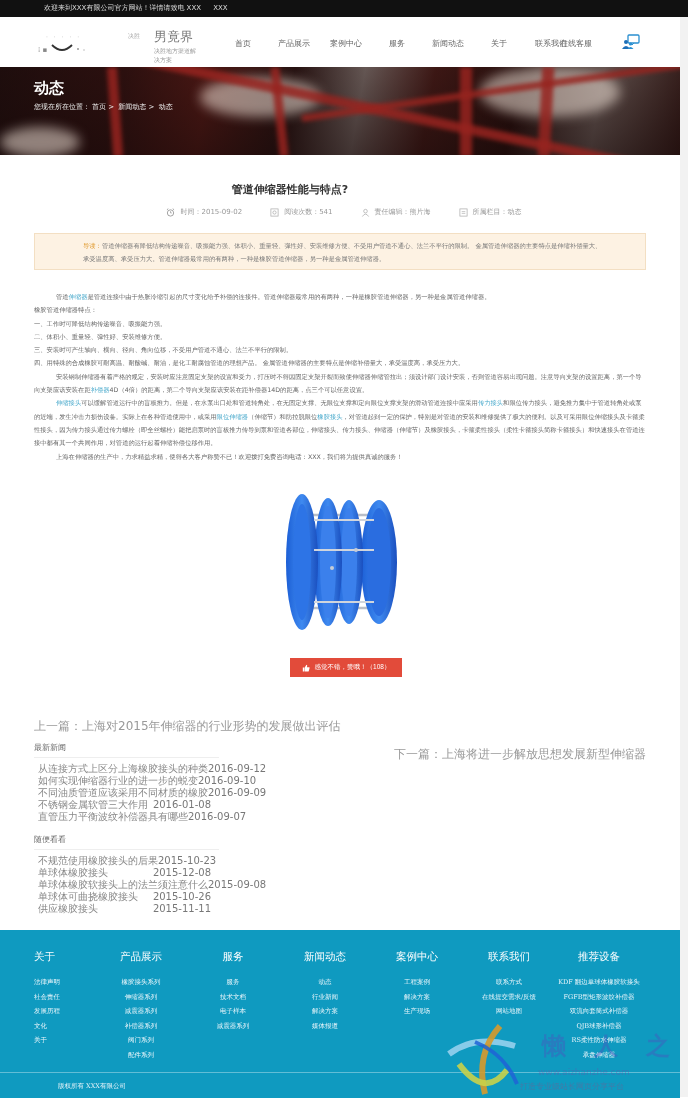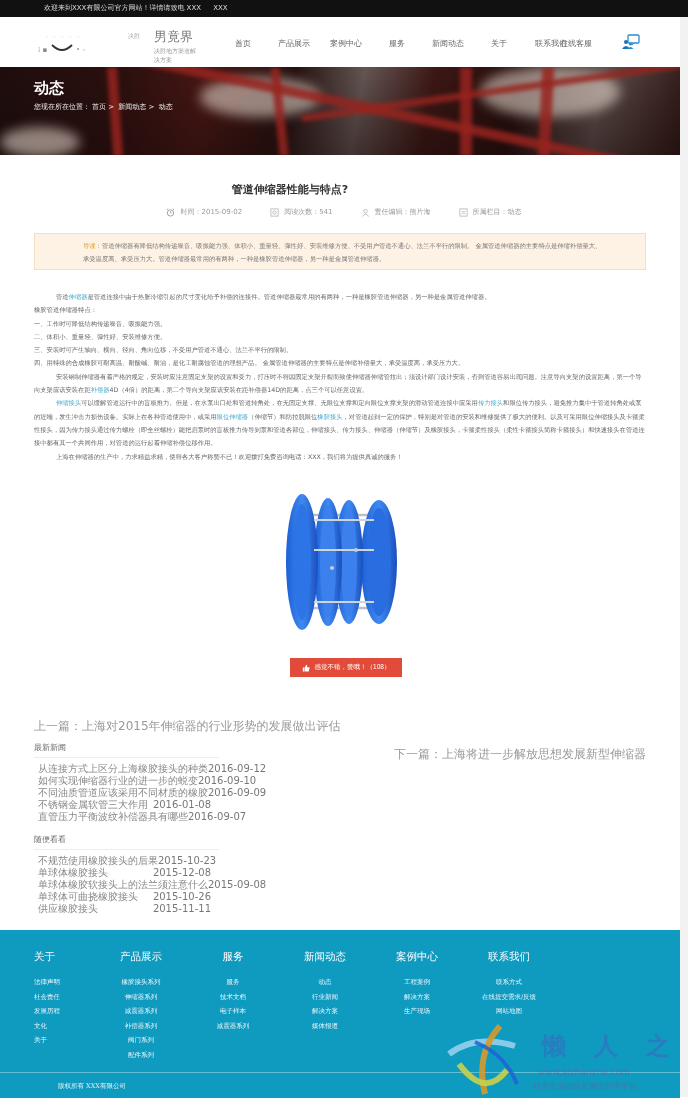--- a/index.html
+++ b/index.html
@@ -70,21 +70,21 @@
   .footer-col { position: absolute; top: 0; text-align: center; }
   .footer-col .fh { font-size: 10.5px; margin-top: 20px; height: 25px; }
   .footer-col .fl { font-size: 6.5px; line-height: 14.5px; color: #eaf6fb; white-space: nowrap; font-family: "DejaVu Serif", serif; }
   .footer-col.left { text-align: left; }
   .footer-divider { position: absolute; left: 0; top: 142px; width: 680px; height: 1px; background: rgba(255,255,255,0.35); }
   .copyright { position: absolute; left: 34px; top: 152px; font-size: 6.5px; color: #e4f3f9; font-family: "DejaVu Serif", serif; padding-left: 24px; }
 
   .watermark { position: absolute; left: 445px; top: 1024px; width: 240px; height: 74px; pointer-events: none; z-index: 2; }
   .wm-text { position: absolute; left: 542px; top: 1030px; font-size: 24px; color: rgba(90,70,190,0.35); letter-spacing: 28px; font-weight: bold; z-index: 2; white-space: nowrap; }
   .wm-url { position: absolute; left: 538px; top: 1067px; font-size: 9px; color: rgba(120,70,170,0.35); z-index: 2; white-space: nowrap; }
-  .wm-sub { position: absolute; left: 533px; top: 1081px; font-size: 8px; color: rgba(170,60,120,0.35); z-index: 2; white-space: nowrap; }
+  .wm-sub { position: absolute; left: 520px; top: 1081px; font-size: 8px; color: rgba(170,60,120,0.35); z-index: 2; white-space: nowrap; }
 </style>
 </head>
 <body>
 
 <div class="right-strip"></div>
 
 <div class="topbar">
   <span>欢迎来到XXX有限公司官方网站！详情请致电 XXX</span>
   <span>XXX</span>
 </div>
@@ -335,20 +335,29 @@
     <a class="fl" style="display:block">工程案例</a>
     <a class="fl" style="display:block">解决方案</a>
     <a class="fl" style="display:block">生产现场</a>
   </div>
   <div class="footer-col" style="left:474px;width:70px;">
     <div class="fh">联系我们</div>
     <a class="fl" style="display:block">联系方式</a>
     <a class="fl" style="display:block">在线提交需求/反馈</a>
     <a class="fl" style="display:block">网站地图</a>
   </div>
+  <div class="footer-col" style="left:556px;width:86px;">
+    <div class="fh">推荐设备</div>
+    <a class="fl" style="display:block">KDF 翻边单球体橡胶软接头</a>
+    <a class="fl" style="display:block">FGFB型矩形波纹补偿器</a>
+    <a class="fl" style="display:block">双流向套筒式补偿器</a>
+    <a class="fl" style="display:block">QJB球形补偿器</a>
+    <a class="fl" style="display:block">RS柔性防水伸缩器</a>
+    <a class="fl" style="display:block">承盘伸缩器</a>
+  </div>
   <div class="footer-divider"></div>
   <div class="copyright">版权所有 XXX有限公司</div>
 </div>
 
 <svg class="watermark" viewBox="0 0 240 74">
   <path d="M4 30 Q30 10 70 22" stroke="#9ed3f0" stroke-width="6" fill="none" opacity="0.85"></path>
   <path d="M40 70 Q30 30 55 2" stroke="#d79a2b" stroke-width="6" fill="none" opacity="0.9"></path>
   <path d="M14 40 Q40 75 62 46" stroke="#c9d24a" stroke-width="6" fill="none" opacity="0.9"></path>
   <path d="M30 18 Q60 30 72 60" stroke="#1f63d6" stroke-width="4" fill="none" opacity="0.85"></path>
 </svg>

